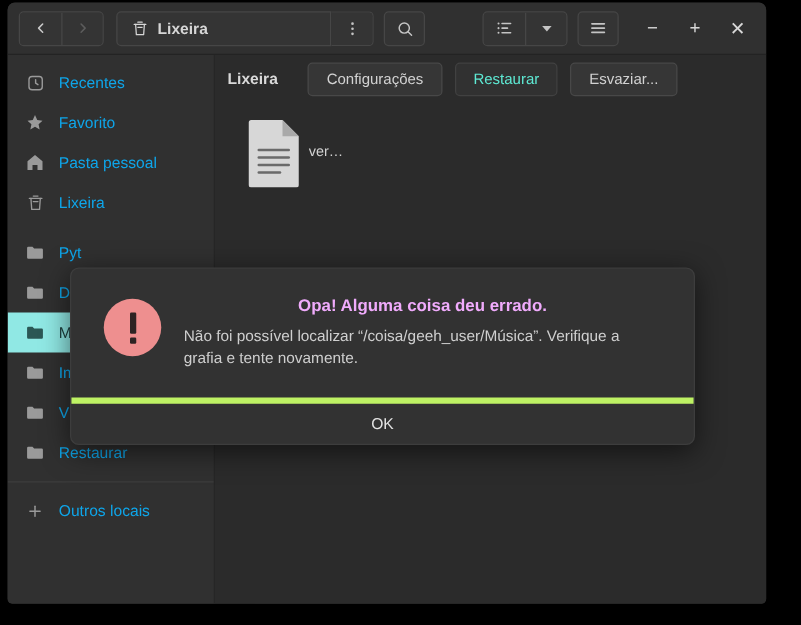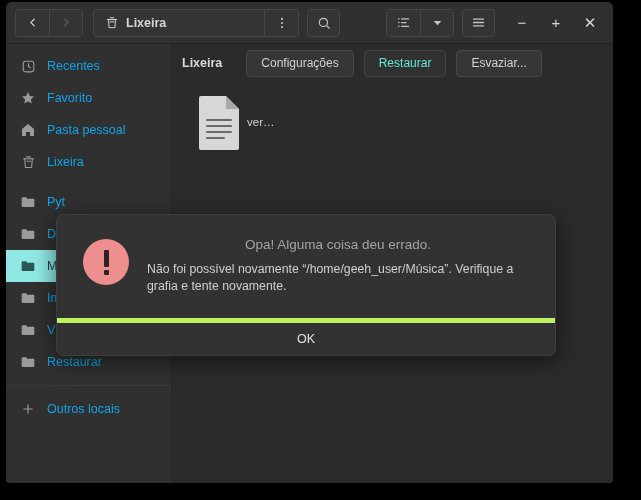--- a/index.html
+++ b/index.html
@@ -240,23 +240,23 @@
   }
   .err-bang i {
     display: block;
     background: #2e2323;
   }
   .err-bang .bar { width: 5px; height: 17px; border-radius: 1px; }
   .err-bang .dot { width: 5px; height: 5px; border-radius: 1px; }
 
   .dlg-text { flex: 1; padding-top: 2px; }
   .dlg-title {
-    color: #a3a3a3;
+    color: #f0abfc;
     font-size: 13.5px;
-    font-weight: normal;
+    font-weight: bold;
     text-align: center;
     margin-bottom: 9px;
   }
   .dlg-body {
     color: #cfcfcf;
     font-size: 12.3px;
     line-height: 1.42;
   }
   .dlg-actions {
     border-top: 5px solid #bef264;
@@ -525,21 +525,21 @@
           <div class="dlg-icon">
             <div class="err-circle">
               <div class="err-bang">
                 <i class="bar"></i>
                   <i class="dot"></i>
               </div>
             </div>
           </div>
           <div class="dlg-text">
             <div class="dlg-title">Opa! Alguma coisa deu errado.</div>
-            <div class="dlg-body">Não foi possível novamente “/home/geeh_user/Música”. Verifique a grafia e tente novamente.</div>
+            <div class="dlg-body">Não foi possível localizar “/coisa/geeh_user/Música”. Verifique a grafia e tente novamente.</div>
           </div>
         </div>
         <div class="dlg-actions">
           <div class="dlg-ok">OK</div>
         </div>
       </div>
 
     </div>
   </div>
 </div>

